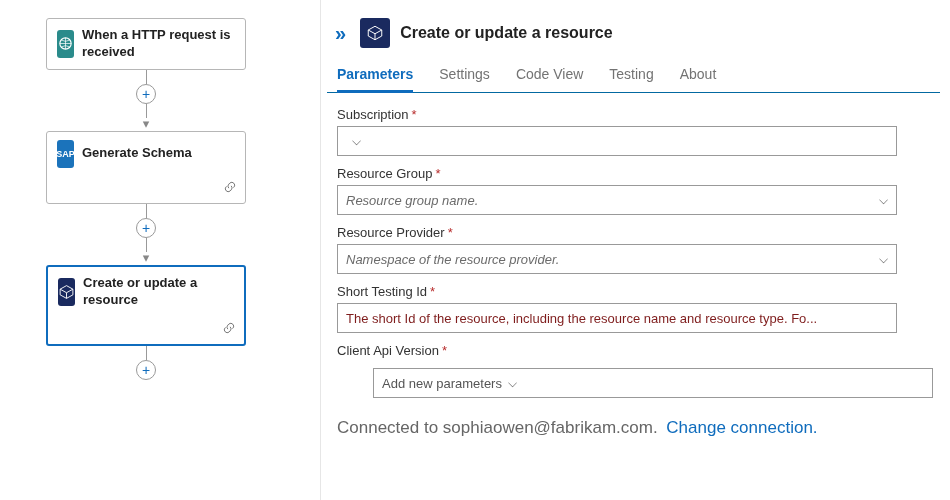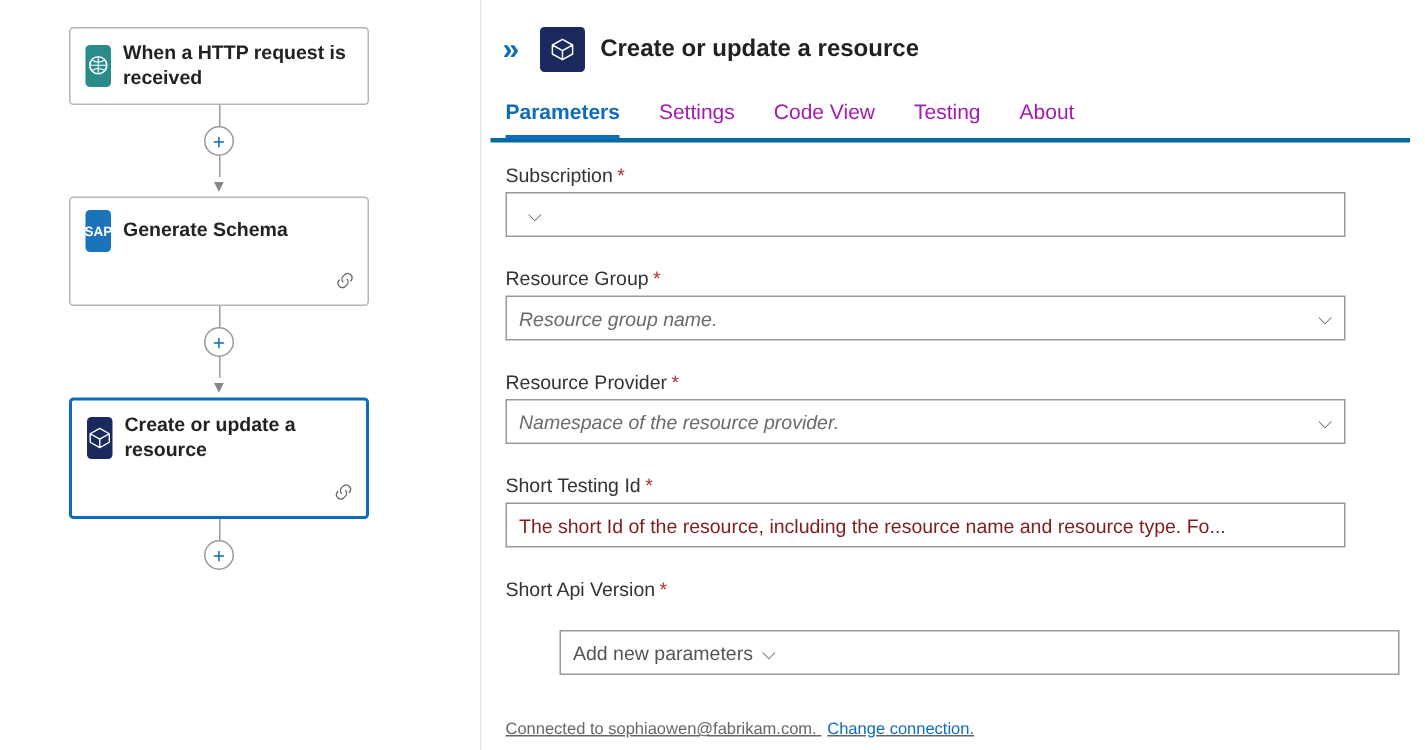--- a/index.html
+++ b/index.html
@@ -22,37 +22,37 @@
   .plus-btn { width:20px; height:20px; border:1px solid #999; border-radius:50%; background:#fff; display:flex; align-items:center; justify-content:center; color:#0f6cbd; font-size:14px; cursor:pointer; }
   .arrow-down { color:#888; font-size:13px; margin-top:-2px; }
 
   
   .panel-header { display:flex; align-items:center; gap:10px; padding: 0 8px 12px 8px; }
   .collapse-btn { color:#0f6cbd; font-size:20px; font-weight:bold; background:none; border:none; cursor:pointer; letter-spacing:-4px; padding-right:8px; }
   .panel-icon { width:30px; height:30px; background:#1a2a5f; border-radius:3px; display:flex; align-items:center; justify-content:center; }
   .panel-title { font-size:16px; font-weight:600; color:#222; }
 
   
-  .tabs { display:flex; gap:26px; padding: 6px 10px 0 10px; border-bottom: 3px solid #0369a1; }
-  .tab { font-size:14px; color:#a21caf; padding-bottom:8px; cursor:pointer; }
+  .tabs { display:flex; gap:26px; padding: 6px 10px 0 10px; border-bottom: 1px solid #0369a1; }
+  .tab { font-size:14px; color:#737373; padding-bottom:8px; cursor:pointer; }
   .tab.active { color:#0f6cbd; font-weight:600; border-bottom:3px solid #0f6cbd; margin-bottom:-1px; }
 
   
   .form { padding: 14px 10px 4px 10px; }
-  .field { margin-bottom: 20px; }
+  .field { margin-bottom: 10px; }
   .field-label { font-size:13px; color:#333; margin-bottom:4px; display:block; }
   .req { color:#b72c2c; margin-left:3px; }
   .select-like, .input-like { width:560px; border:1px solid #999; background:#fff; height:30px; display:flex; align-items:center; padding:0 8px; font-size:13px; color:#6b6b6b; position:relative; }
   .select-like .italic { font-style: italic; color:#6b6b6b; overflow:hidden; text-overflow:ellipsis; white-space:nowrap; flex:1; }
   .select-like .chev { color:#555; margin-left:6px; font-size:12px; }
   .input-like { color:#7f1d1d;align-items:center; }
   .add-params { margin-top:6px;padding-left:36px; }
 
   
-  .conn-row { padding: 6px 10px; font-size:11px; color:#666;text-decoration:underline; }
+  .conn-row { padding: 6px 10px; font-size:17px; color:#666; }
   .conn-row a { color:#0f6cbd; text-decoration:none; margin-left:4px; }
 
   
   .cube-svg { width:18px; height:18px; }
   .cube-svg path { stroke:#fff; stroke-width:1.3; fill:none; stroke-linejoin:round; }
   .link-svg { width:14px; height:14px; stroke:#666; fill:none; stroke-width:1.5; }
   .http-svg { width:17px; height:17px; }
 </style>
 </head>
 <body>
@@ -170,21 +170,21 @@
     </div>
 
     <div class="field">
       <label class="field-label"><span>Short Testing Id</span><span class="req">*</span></label>
       <div class="input-like">
         <span>The short Id of the resource, including the resource name and resource type. Fo...</span>
       </div>
     </div>
 
     <div class="field">
-      <label class="field-label"><span>Short Api Version</span><span class="req">*</span></label>
+      <label class="field-label"><span>Client Api Version</span><span class="req">*</span></label>
     </div>
 
     <div class="field add-params">
       <div class="select-like">
         <span style="color:#555">Add new parameters</span>
         <span class="chev">⌵</span>
       </div>
     </div>
 
   </div>

